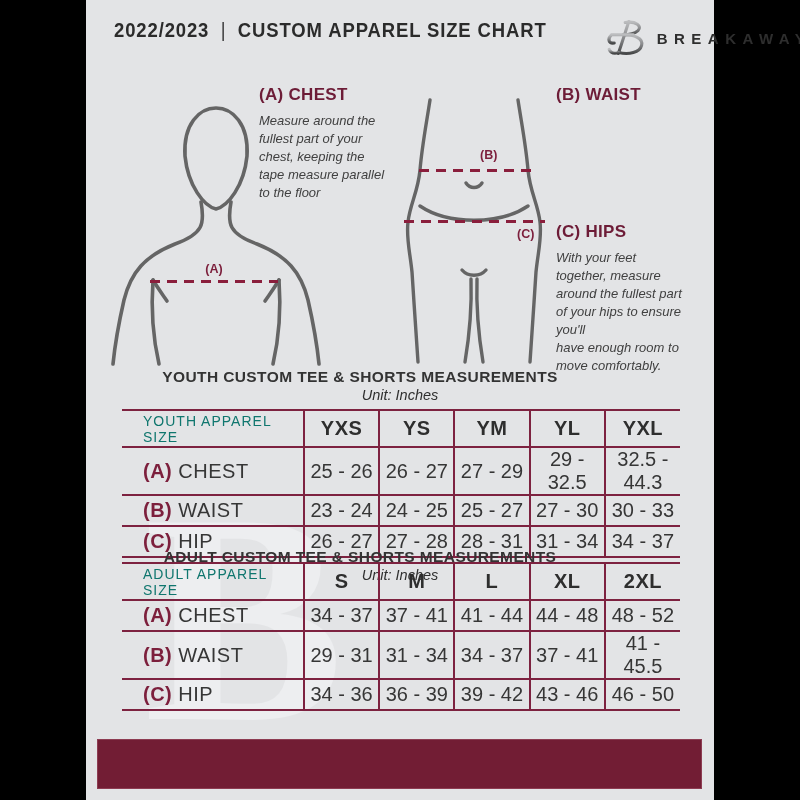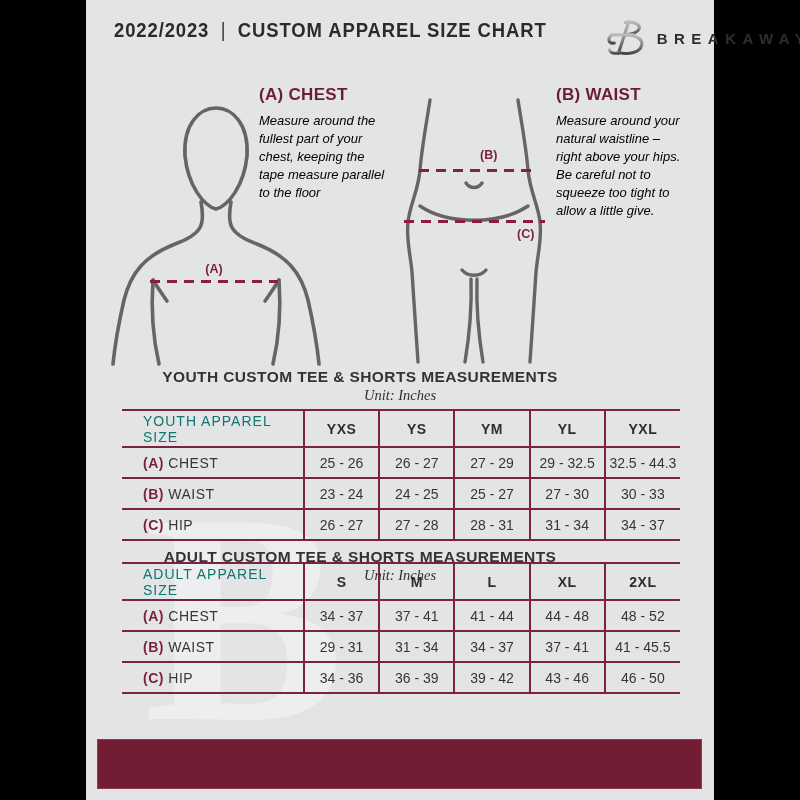--- a/index.html
+++ b/index.html
@@ -26,31 +26,31 @@
   
   .fig { position:absolute; }
   .fig svg { overflow:visible; }
   .dash { position:absolute; height:3px;
     background:repeating-linear-gradient(90deg,#8a1e3c 0 10px,transparent 10px 17px); }
   .fig-label { position:absolute; font-size:12.5px; font-weight:bold; color:#7c1f3c; }
 
   
   .instr { position:absolute; }
   .instr h3 { font-size:17px; font-weight:bold; color:#6d1c37; letter-spacing:.3px; margin-bottom:7px; }
-  .instr p { font-size:13px; font-style:italic; color:#000000; line-height:1.38; white-space:pre-line; }
+  .instr p { font-size:13px; font-style:italic; color:#404040; line-height:1.38; white-space:pre-line; }
 
   
   .tbl-title { position:absolute; left:0; width:548px; text-align:center;
     font-size:15.5px; font-weight:bold; color:#333; letter-spacing:.4px; }
   .tbl-unit { position:absolute; left:0; width:628px; text-align:center;
-    font-size:14.5px; font-style:italic; color:#2f2f2f;font-family:Liberation Serif, serif; }
+    font-size:14.5px; font-style:italic; color:#2f2f2f; }
   table { position:absolute; left:36px; width:558px; border-collapse:collapse; table-layout:fixed; }
   col.c0 { width:182px; }
   td { border-top:2px solid #7d2240; border-bottom:2px solid #7d2240;
-    font-size:14px; color:#363636; text-align:center; height:31px; }
+    font-size:20px; color:#363636; text-align:center; height:31px; }
   td + td { border-left:2px solid #7d2240; }
   tr.hrow td { height:37px; }
   tr.hrow td.rl { font-size:14px; letter-spacing:1px; color:#0f766e; }
   td.rl { text-align:left; padding-left:21px; letter-spacing:.5px; }
   .szh { font-weight:bold; color:#2e2e2e; letter-spacing:.5px; }
   .pfx { font-weight:bold; color:#7c1f3c; }
 
   
   .footer-bar { position:absolute; left:11px; top:739px; width:605px; height:50px;
     background:#721d34; border:1px solid #8d3c52; }
@@ -127,26 +127,30 @@
       <div class="instr" style="left:173px; top:85px; width:162px;">
         <h3>(A) CHEST</h3>
         <p>Measure around the
 fullest part of your
 chest, keeping the
 tape measure parallel
 to the floor</p>
       </div>
       <div class="instr" style="left:470px; top:85px; width:168px;">
         <h3>(B) WAIST</h3>
-        <p>Measure around your
-natural waistline –
-right above your hips.
-Be careful not to
-squeeze too tight to
-allow a little give.</p>
+      </div>
+      <div class="instr" style="left:470px; top:222px; width:172px;">
+        <h3>(C) HIPS</h3>
+        <p>With your feet
+together, measure
+around the fullest part
+of your hips to ensure
+you'll
+have enough room to
+move comfortably.</p>
       </div>
 
       <div class="tbl-title" style="top:368px;">YOUTH CUSTOM TEE &amp; SHORTS MEASUREMENTS</div>
       <div class="tbl-unit" style="top:387px;">Unit: Inches</div>
       <table style="top:409px;">
         <colgroup>
             <col class="c0">
             <col>
             <col>
             <col>

